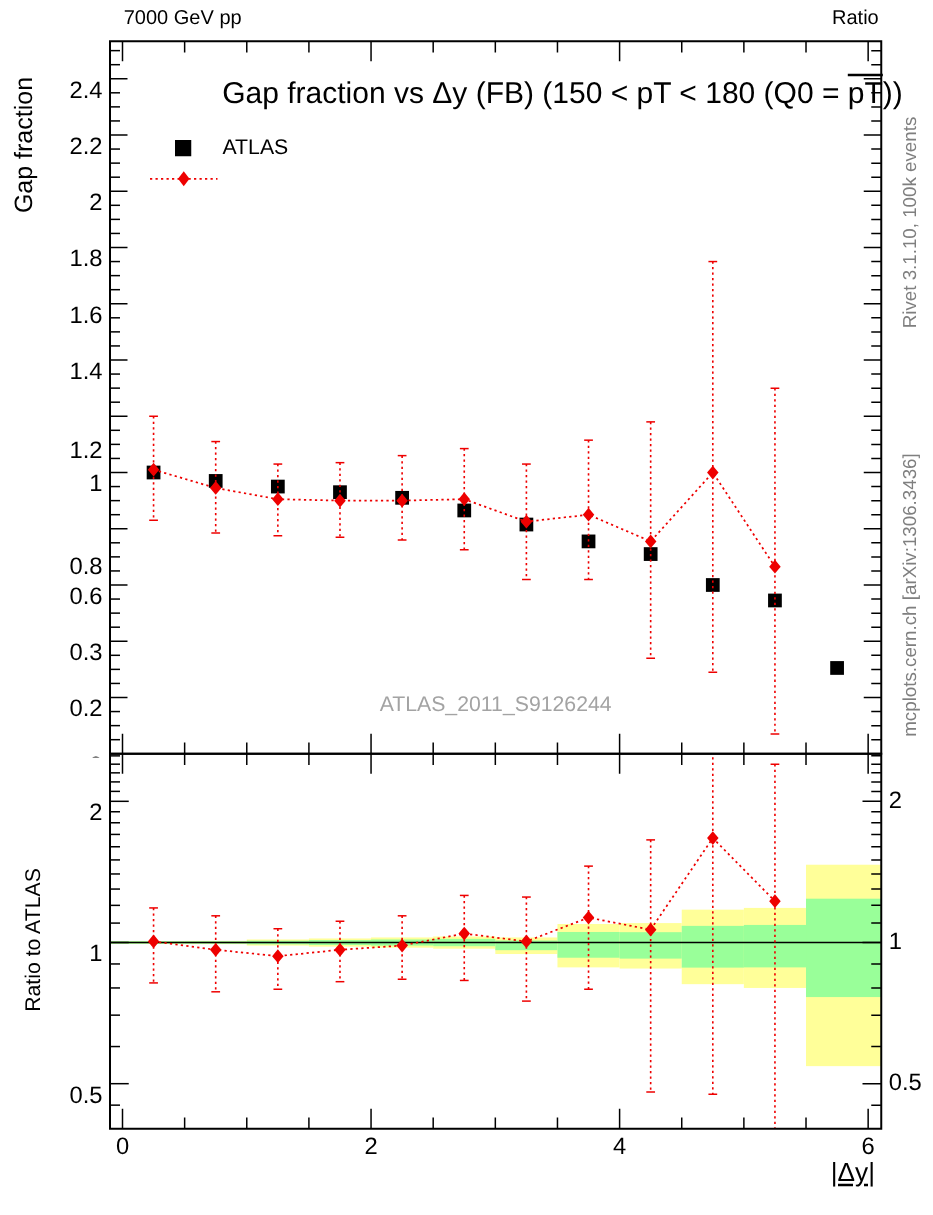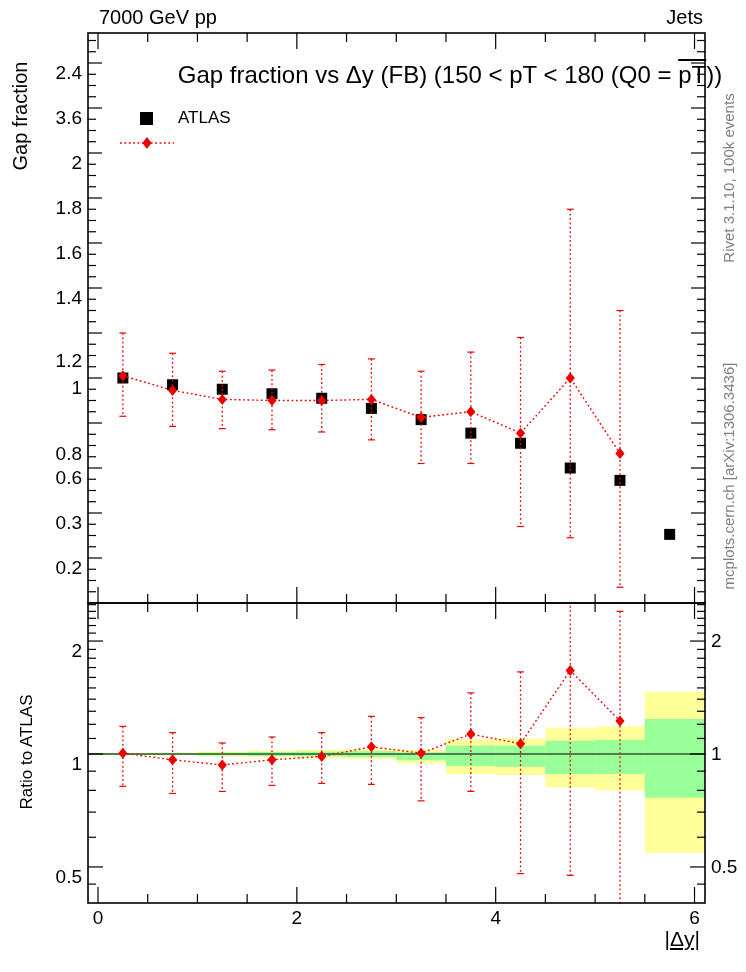--- a/index.html
+++ b/index.html
@@ -1,20 +1,20 @@
 <!DOCTYPE html>
 <html><head>
 <meta charset="utf-8">
 <style>
   html,body{margin:0;padding:0;background:#fff;}
   #page{position:relative;width:746px;height:972px;background:#fff;overflow:hidden;
         font-family:"Liberation Sans","DejaVu Sans",sans-serif;color:#000;}
   #plot{position:absolute;left:0;top:0;}
   .abs{position:absolute;white-space:nowrap;}
-  .hdr{font-size:20px;}
+  .hdr{font-size:16px;}
   .ptitle{left:88px;top:61px;width:724px;text-align:center;font-size:24px;}
   .ov{text-decoration:overline;}
   .vert{transform:translate(-50%,-50%) rotate(-90deg);}
   .ytitle{font-size:20px;}
   .rtitle{font-size:17px;}
   .side{font-size:15px;color:#7f7f7f;}
   .wm{left:88px;top:554px;width:617px;text-align:center;font-size:17px;color:#a3a3a3;}
   .leglab{font-size:17px;}
   .xlab{font-size:21px;text-decoration:underline;}
   .labwrap{position:absolute;left:0;top:0;pointer-events:none;}
@@ -369,53 +369,54 @@
         <line x1="88" y1="618.2797159261992" x2="96" y2="618.2797159261992"></line>
         <line x1="705" y1="618.2797159261992" x2="697" y2="618.2797159261992"></line>
         <line x1="88" y1="611.3447421098055" x2="96" y2="611.3447421098055"></line>
         <line x1="705" y1="611.3447421098055" x2="697" y2="611.3447421098055"></line>
         <line x1="88" y1="604.6929087462515" x2="96" y2="604.6929087462515"></line>
         <line x1="705" y1="604.6929087462515" x2="697" y2="604.6929087462515"></line>
       </g>
     </svg>
 
   <div class="abs hdr" style="left:99px;top:6px;">7000 GeV pp</div>
-  <div class="abs hdr" style="right:43px;top:6px;">Jets</div>
+  <div class="abs hdr" style="right:43px;top:6px;">Ratio</div>
 
   <div class="abs ptitle"><span>Gap fraction vs  Δy (FB) (150 &lt; pT &lt; 180 (Q0 = </span><span class="ov">pT</span><span>))</span></div>
 
   <div class="sqm" style="left:140px;top:112px;"></div>
   <div class="abs leglab" style="left:178px;top:108px;">ATLAS</div>
 
   <svg class="abs" style="left:118px;top:135px;" width="58" height="16">
     <line x1="2" y1="8" x2="56" y2="8" stroke="#ee0000" stroke-width="1.4" stroke-dasharray="1.8 2.6"></line>
     <path d="M 29 2 L 33.6 8 L 29 14 L 24.4 8 Z" fill="#ee0000"></path>
   </svg>
 
+  <div class="abs wm">ATLAS_2011_S9126244</div>
 
   <div class="abs vert ytitle" style="left:20px;top:116px;">Gap fraction</div>
   <div class="abs vert rtitle" style="left:27px;top:752px;">Ratio to ATLAS</div>
   <div class="abs xlab" style="right:46px;top:927px;">|Δy|</div>
 
   <div class="abs vert side" style="left:728px;top:178px;">Rivet 3.1.10,  100k events</div>
   <div class="abs vert side" style="left:728px;top:476px;">mcplots.cern.ch [arXiv:1306.3436]</div>
 
   <div class="labwrap" id="ylabels-main" style="width:86px;height:606px;overflow:hidden;">
       <span class="tick tr" style="left: 2px; top: 593px;">0</span>
       <span class="tick tr" style="left: 2px; top: 548px;">0.2</span>
       <span class="tick tr" style="left: 2px; top: 503px;">0.3</span>
       <span class="tick tr" style="left: 2px; top: 458px;">0.6</span>
       <span class="tick tr" style="left: 2px; top: 434px;">0.8</span>
       <span class="tick tr" style="left: 2px; top: 368px;">1</span>
       <span class="tick tr" style="left: 2px; top: 341px;">1.2</span>
       <span class="tick tr" style="left: 2px; top: 278px;">1.4</span>
       <span class="tick tr" style="left: 2px; top: 233px;">1.6</span>
       <span class="tick tr" style="left: 2px; top: 188px;">1.8</span>
       <span class="tick tr" style="left: 2px; top: 143px;">2</span>
-      <span class="tick tr" style="left: 2px; top: 98px;">3.6</span>
+      <span class="tick tr" style="left: 2px; top: 98px;">2.2</span>
       <span class="tick tr" style="left: 2px; top: 53px;">2.4</span>
     </div>
   <div class="labwrap" id="ylabels-ratio-left">
       <span class="tick tr" style="left: 2px; top: 856.946px;">0.5</span>
       <span class="tick tr" style="left: 2px; top: 744px;">1</span>
       <span class="tick tr" style="left: 2px; top: 631.054px;">2</span>
     </div>
   <div class="labwrap" id="ylabels-ratio-right">
       <span class="tick tl" style="left: 711px; top: 856.946px;">0.5</span>
       <span class="tick tl" style="left: 711px; top: 744px;">1</span>

